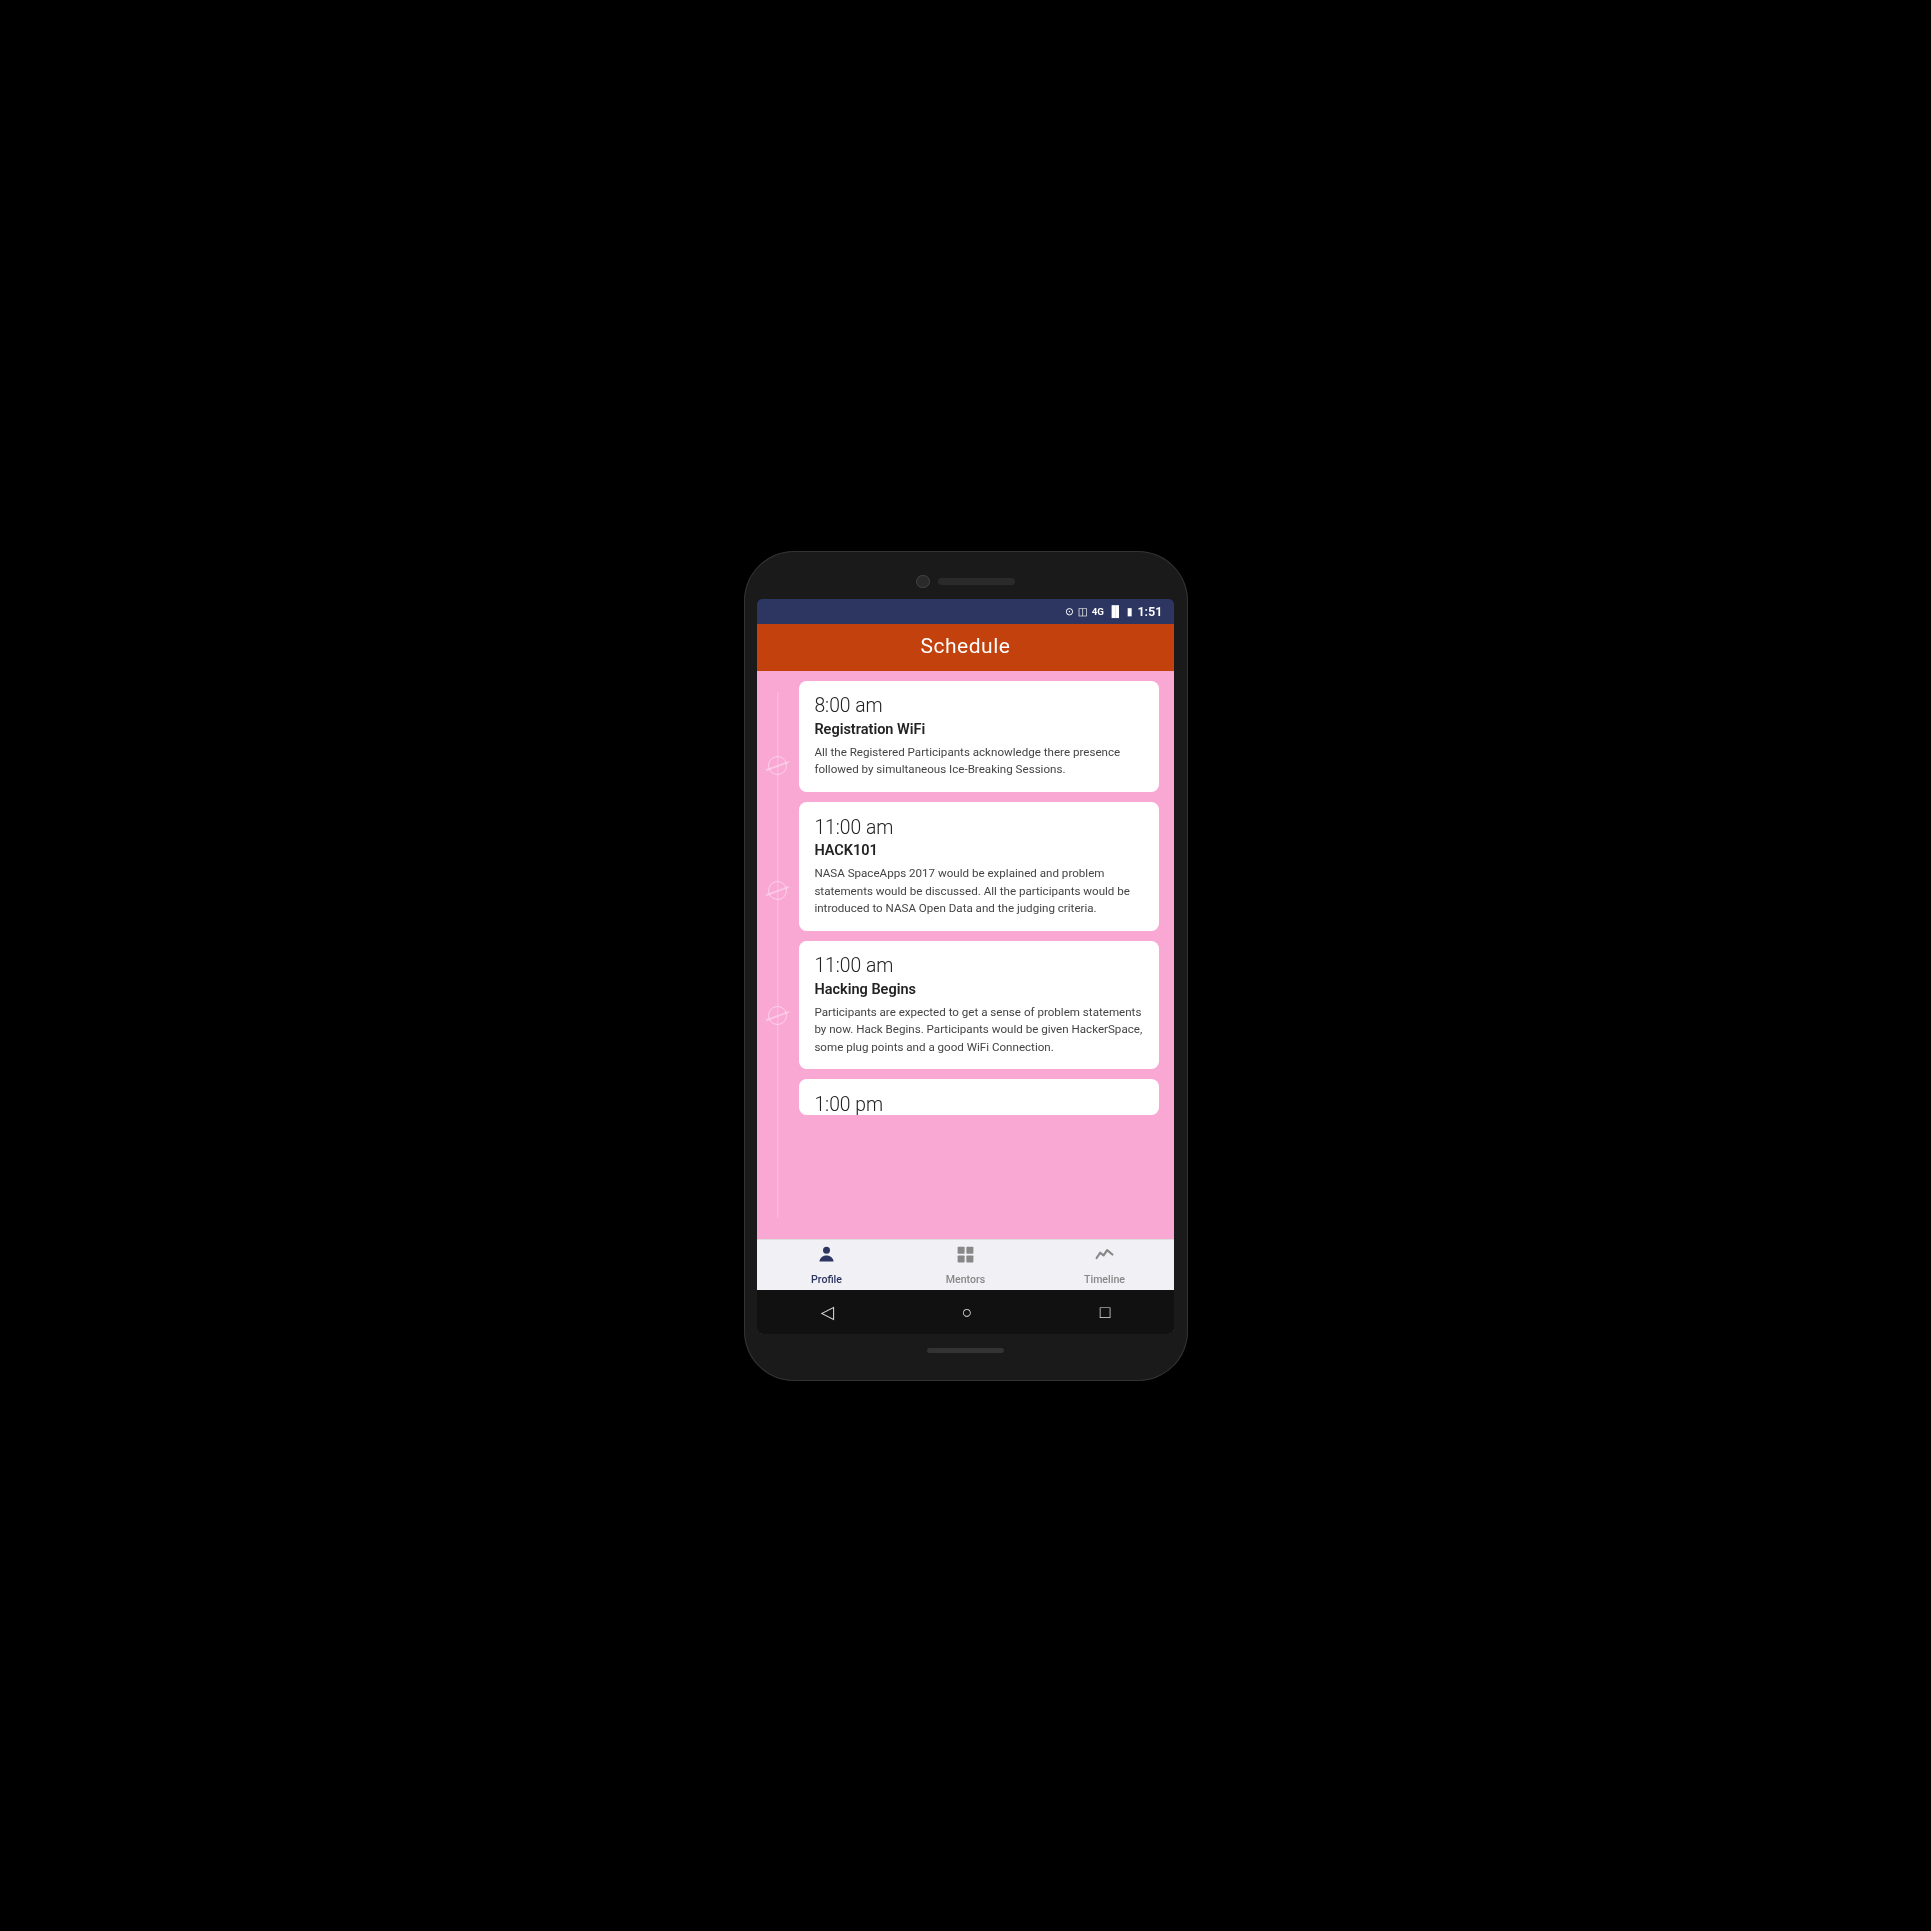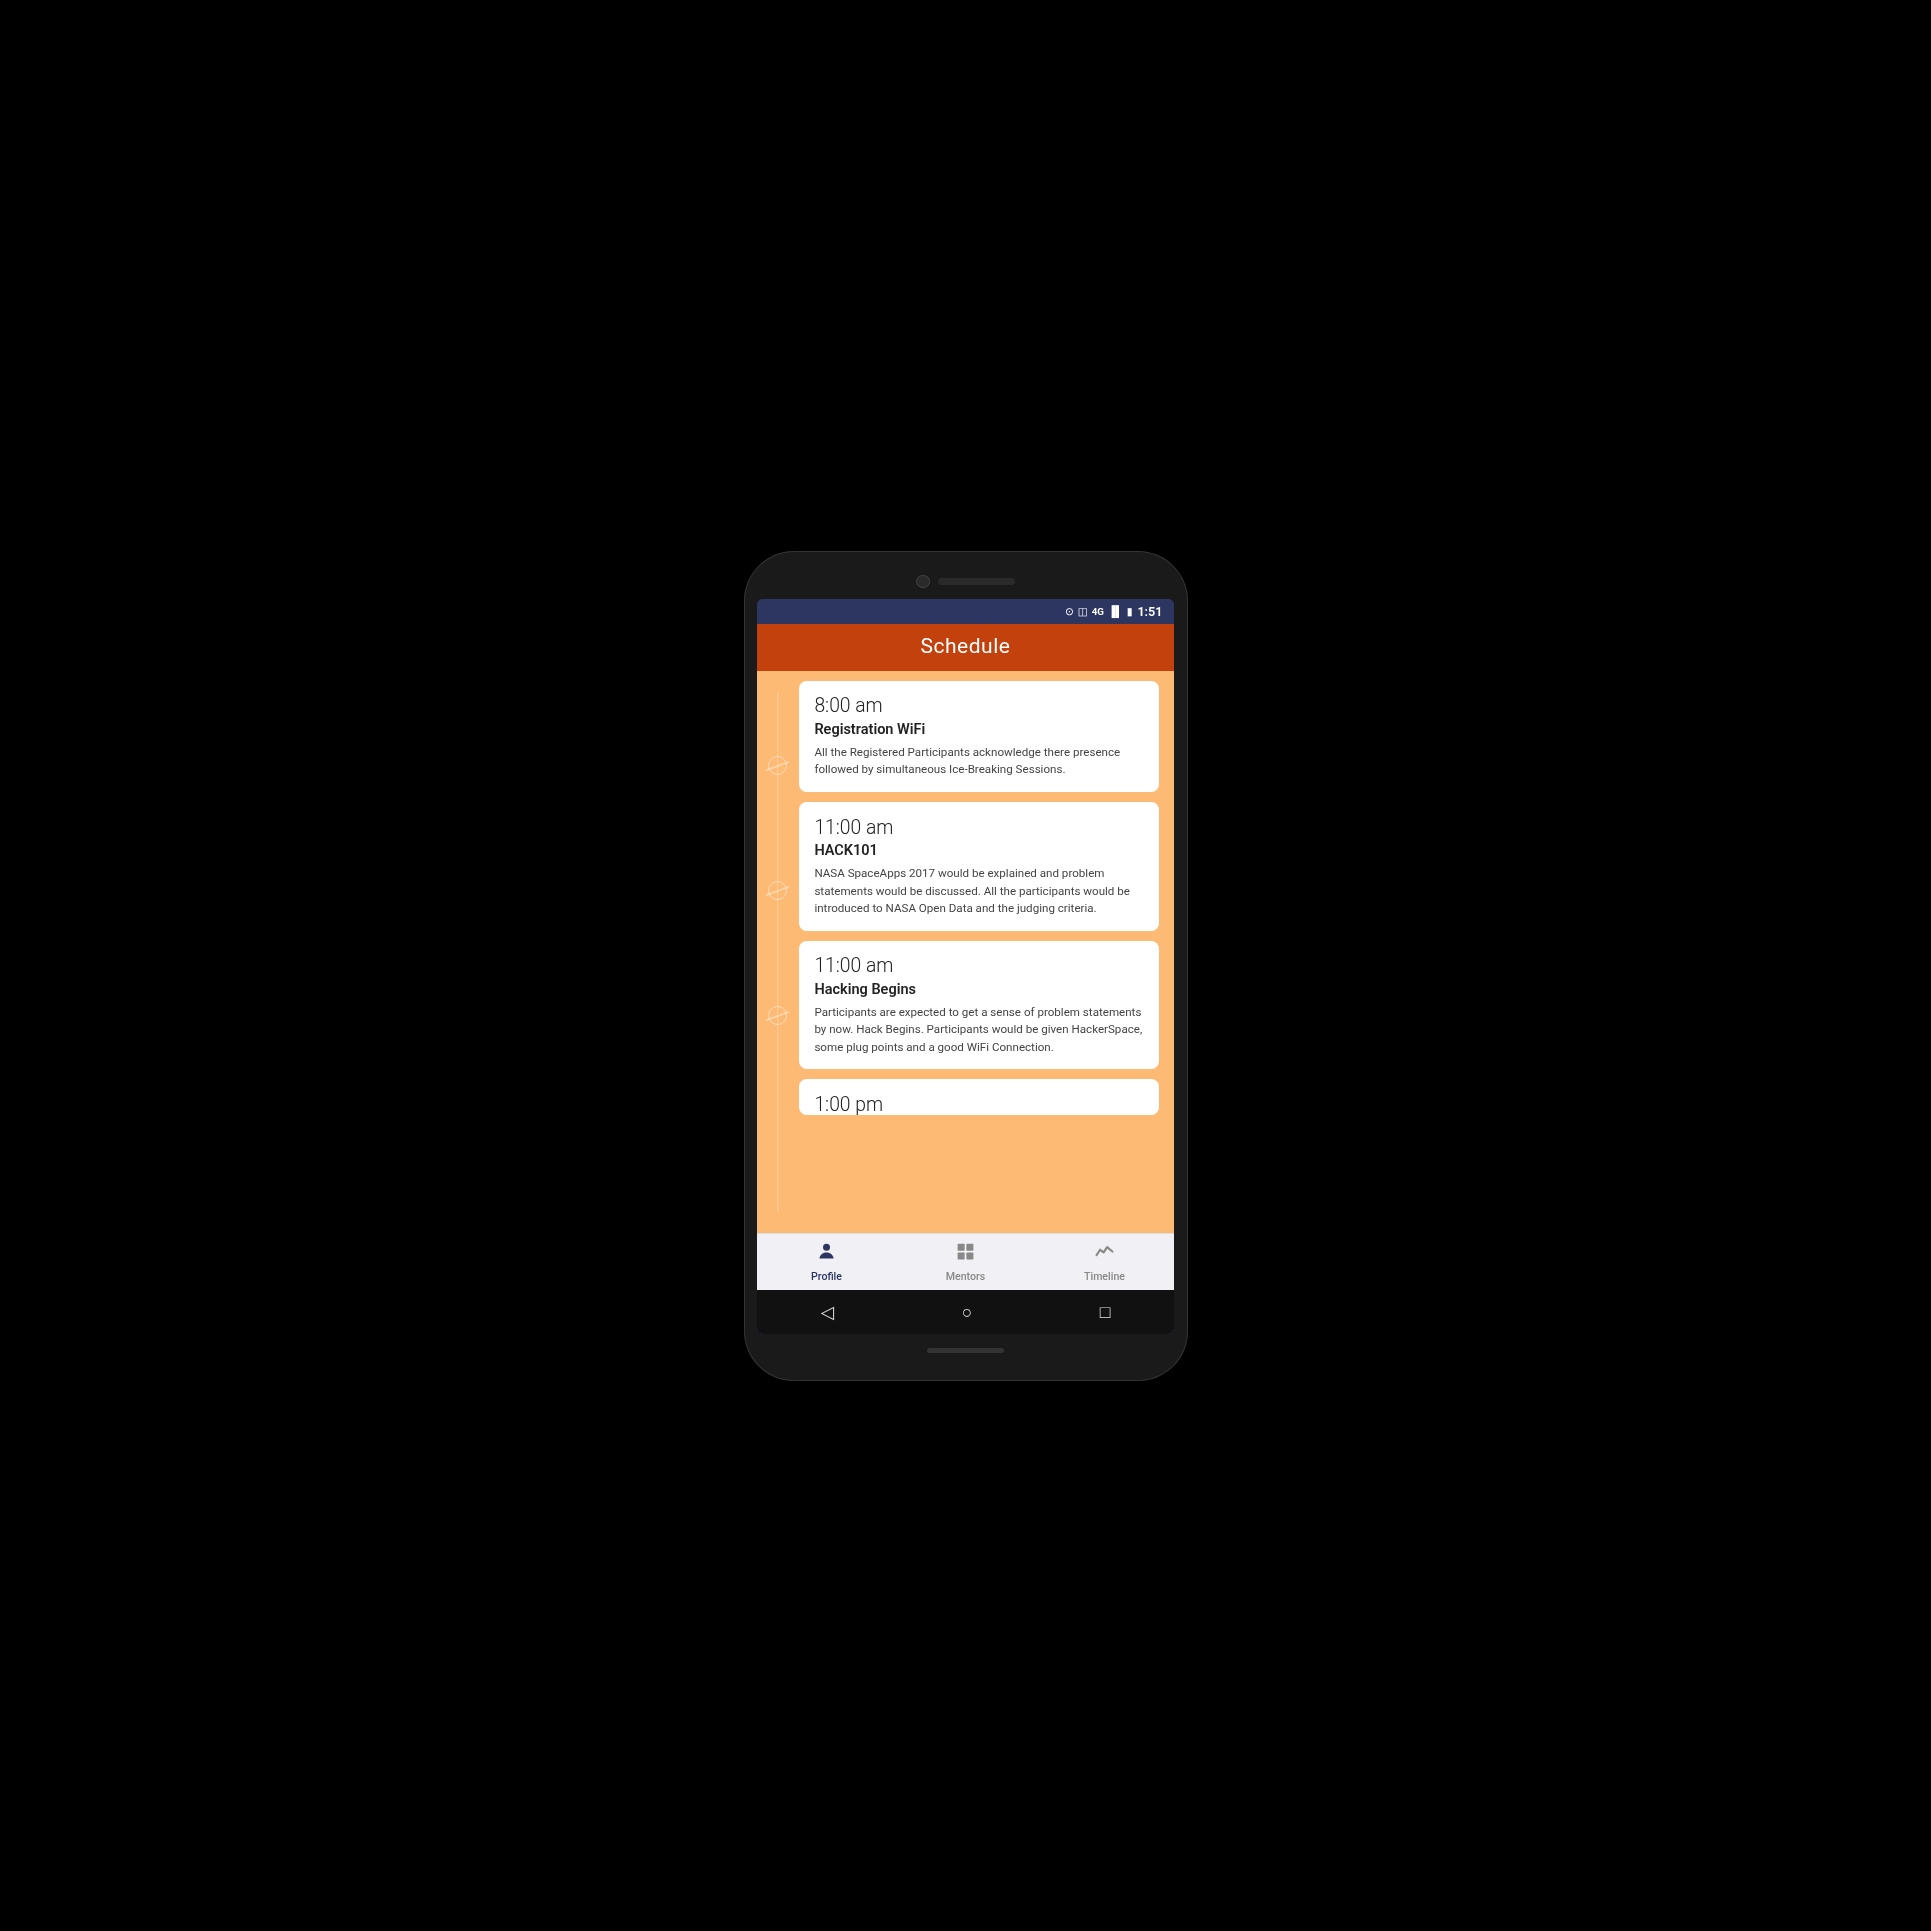--- a/index.html
+++ b/index.html
@@ -94,21 +94,21 @@
       color: #fff;
       font-size: 21px;
       font-weight: 400;
       letter-spacing: 0.5px;
     }
 
     
     .schedule-container {
       flex: 1;
       overflow: hidden;
-      background: #fdba74;
+      background: #f9a8d4;
       display: flex;
       flex-direction: row;
       padding: 0 15.4px 0 0;
     }
 
     .schedule-items {
       flex: 1;
       display: flex;
       flex-direction: column;
       gap: 9.7px;
@@ -144,21 +144,21 @@
       font-size: 11.6px;
       color: #444;
       line-height: 1.5;
     }
 
     
     .bottom-nav {
       background: #f0f0f5;
       display: flex;
       flex-direction: row;
-      height: 57px;
+      height: 51px;
       flex-shrink: 0;
       border-top: 1px solid #ddd;
     }
     .nav-item {
       flex: 1;
       display: flex;
       flex-direction: column;
       align-items: center;
       justify-content: center;
       gap: 2.9px;

